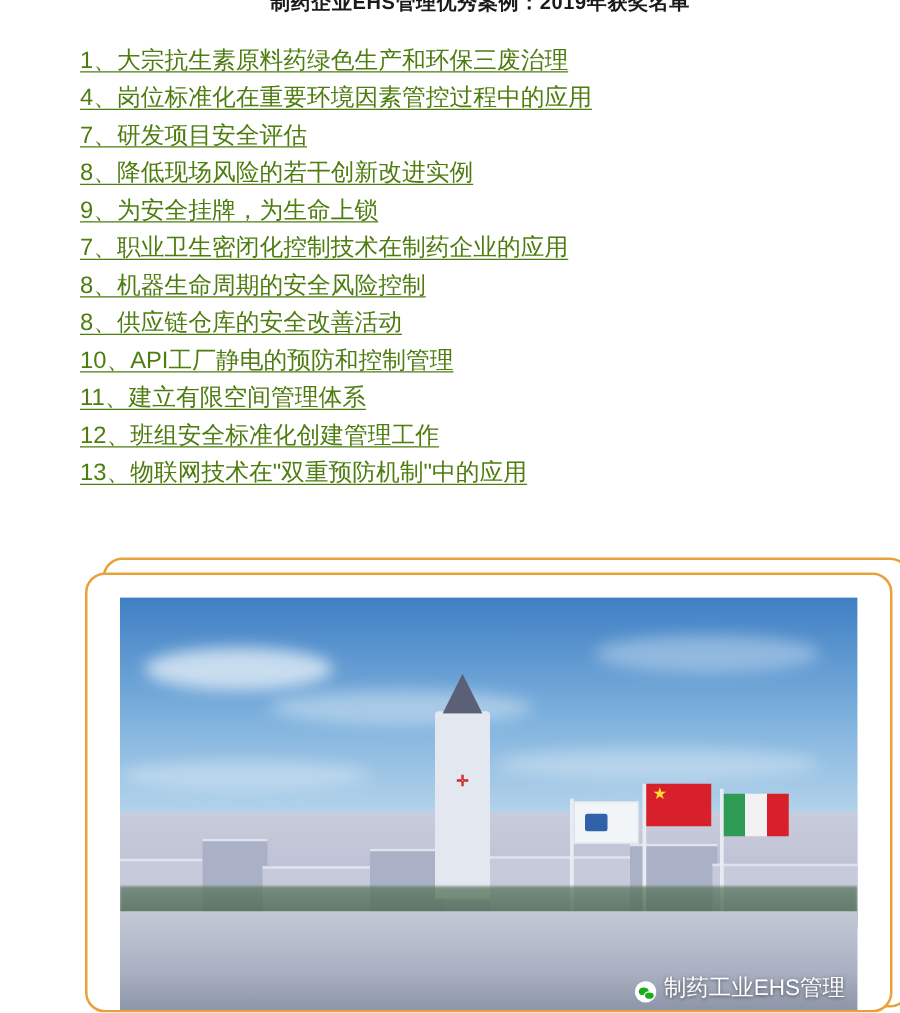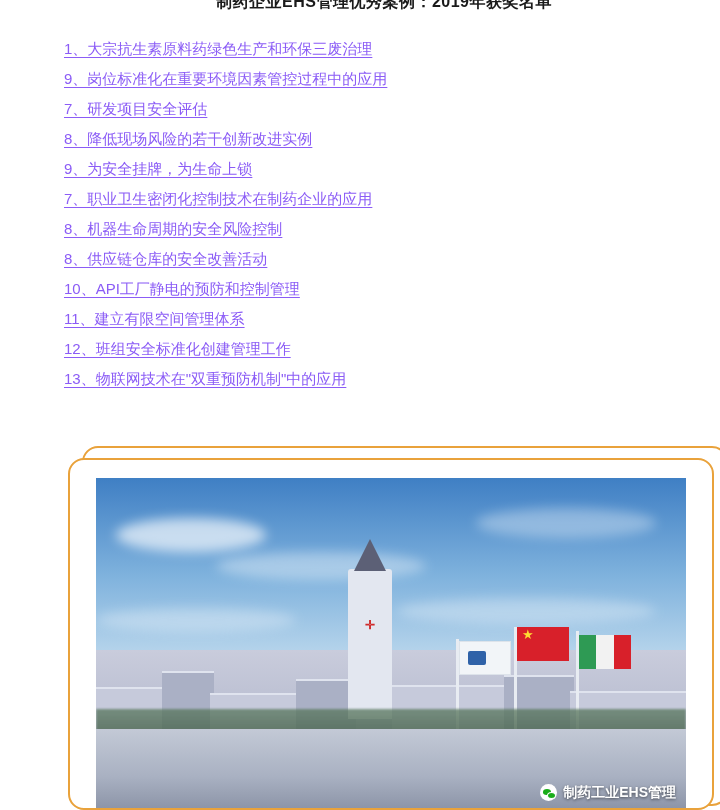--- a/index.html
+++ b/index.html
@@ -33,23 +33,23 @@
     letter-spacing: 0.5px;
     white-space: nowrap;
   }
   .toc {
     position: absolute;
     top: 34px;
     left: 40px;
     width: 640px;
   }
   .toc-item {
-    font-size: 15px;
+    font-size: 19px;
     line-height: 30px;
-    color: #8b5cf6;
+    color: #4d7c0f;
     text-decoration: underline;
     text-underline-offset: 3px;
     white-space: nowrap;
     cursor: pointer;
     display: block;
   }
   .photo-block {
     position: absolute;
     left: 44px;
     top: 446px;
@@ -202,25 +202,25 @@
     width: 100%;
     height: 10%;
     background: linear-gradient(to bottom, rgba(90,120,95,.75), rgba(70,95,75,.85));
     filter: blur(1px);
   }
   .watermark {
     position: absolute;
     right: 10px;
     bottom: 6px;
     display: flex;
-    align-items: flex-start;
+    align-items: flex-end;
     gap: 6px;
     color: #ffffff;
-    font-size: 14px;
-    font-weight: bold;
+    font-size: 18px;
+    font-weight: normal;
     text-shadow: 0 1px 3px rgba(0,0,0,.55);
     white-space: nowrap;
   }
   .wechat-icon {
     width: 17px;
     height: 17px;
     border-radius: 50%;
     background: #ffffff;
     position: relative;
     display: inline-block;
@@ -245,21 +245,21 @@
 </style>
 </head>
 <body>
 
 <div class="page">
 
   <div class="doc-title">制药企业EHS管理优秀案例：2019年获奖名单</div>
 
   <div class="toc">
     <a class="toc-item">1、大宗抗生素原料药绿色生产和环保三废治理</a>
-    <a class="toc-item">9、岗位标准化在重要环境因素管控过程中的应用</a>
+    <a class="toc-item">4、岗位标准化在重要环境因素管控过程中的应用</a>
     <a class="toc-item">7、研发项目安全评估</a>
     <a class="toc-item">8、降低现场风险的若干创新改进实例</a>
     <a class="toc-item">9、为安全挂牌，为生命上锁</a>
     <a class="toc-item">7、职业卫生密闭化控制技术在制药企业的应用</a>
     <a class="toc-item">8、机器生命周期的安全风险控制</a>
     <a class="toc-item">8、供应链仓库的安全改善活动</a>
     <a class="toc-item">10、API工厂静电的预防和控制管理</a>
     <a class="toc-item">11、建立有限空间管理体系</a>
     <a class="toc-item">12、班组安全标准化创建管理工作</a>
     <a class="toc-item">13、物联网技术在"双重预防机制"中的应用</a>

